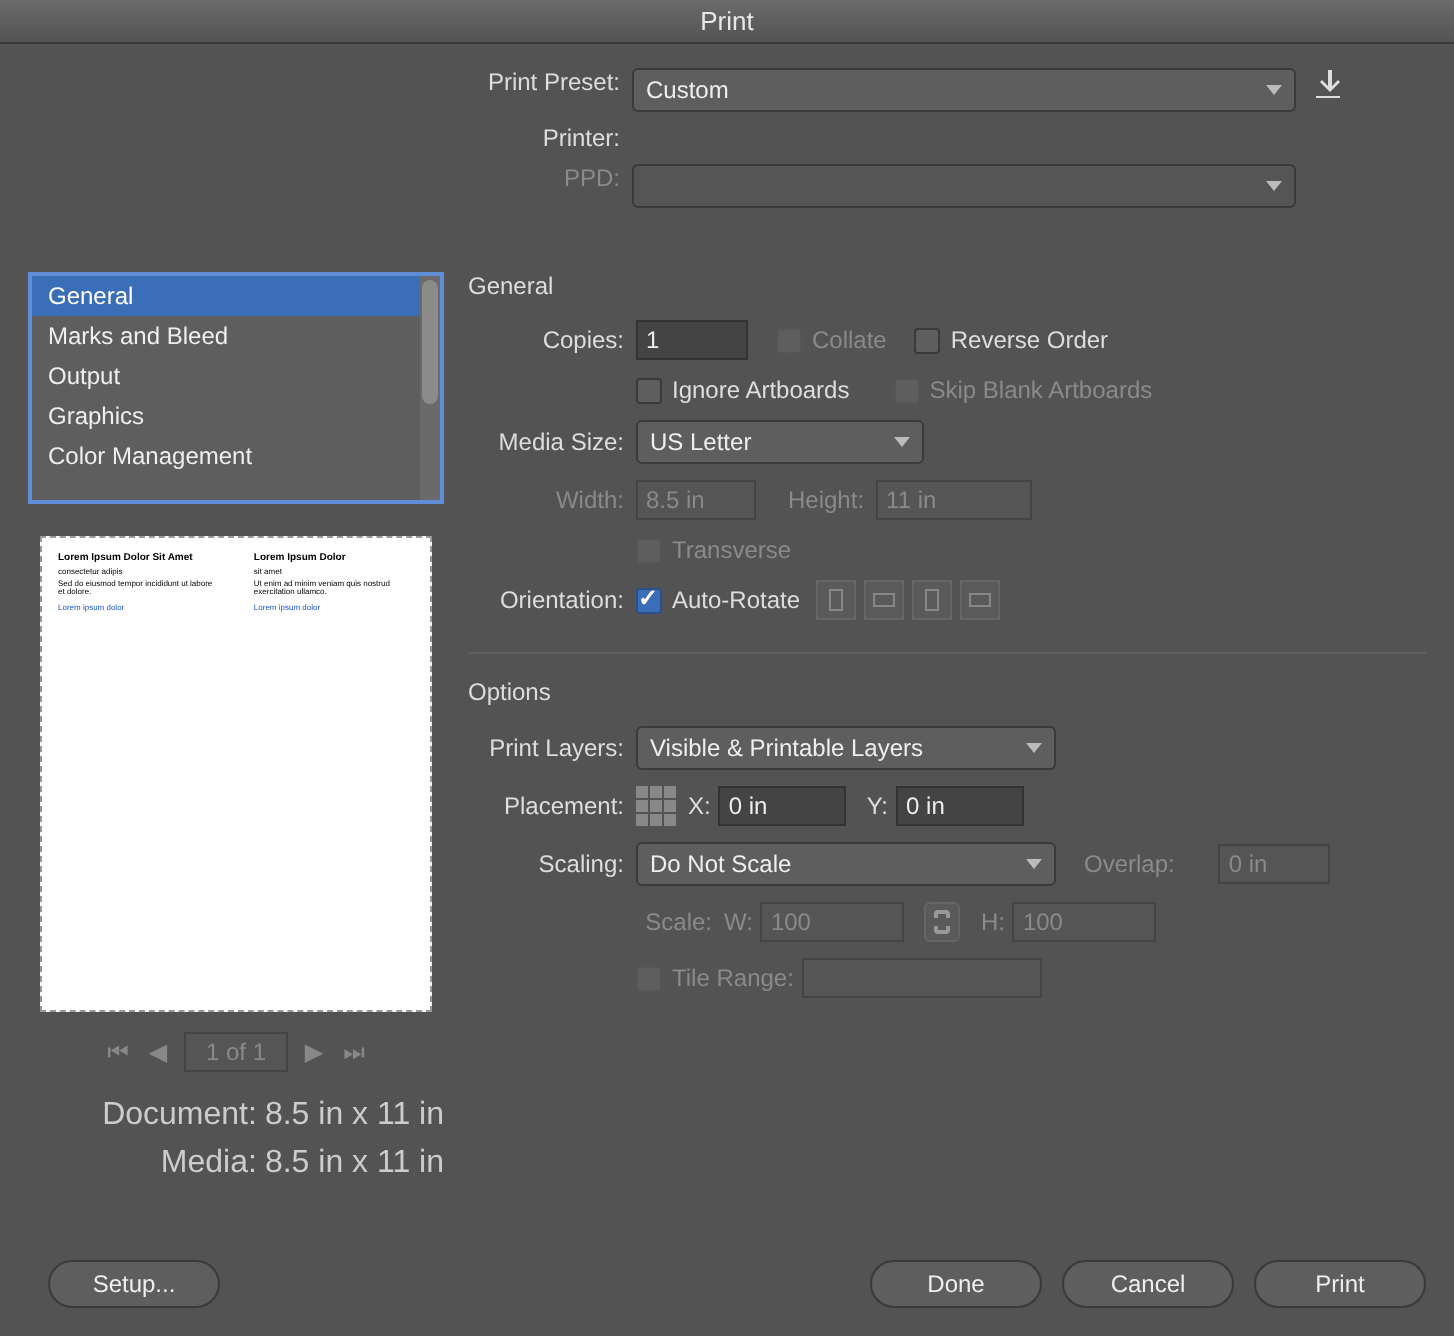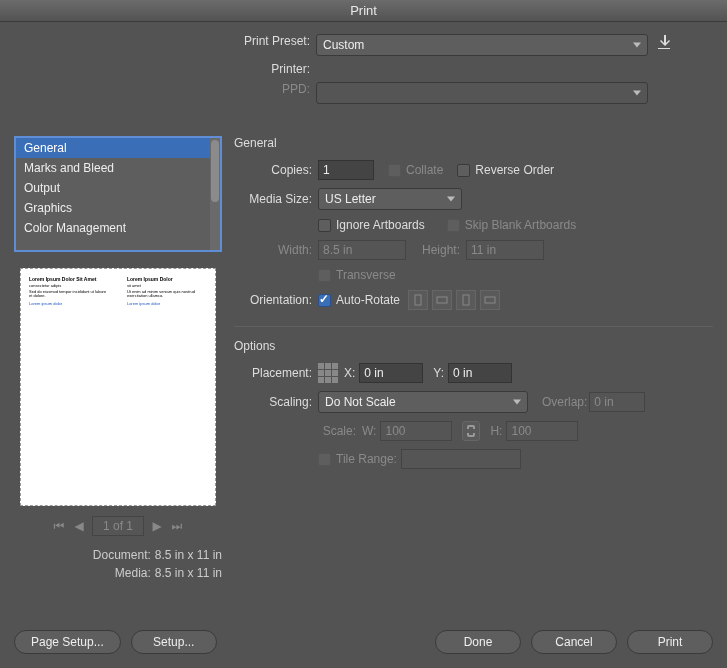--- a/index.html
+++ b/index.html
@@ -80,21 +80,21 @@
 .pv-col { position:absolute; top:2px; width:44%; color:#000; font-size:4px; line-height:1.1; }
 .pv-col.l { left:2px; }
 .pv-col.r { right:2px; }
 .pv-title { font-weight:bold; font-size:5px; margin-bottom:1px;}
 .pv-link { color:#1a55c4; font-size:4px; margin-top:3px; }
 
 .pager { display:flex; align-items:center; gap:6px; margin-top:10px; justify-content:center; }
 .pager-btn { color:#888; width:14px; text-align:center; }
 .pager-input { width: 52px; text-align:center; }
 
-.meta { text-align:right; color:#ccc; margin-top:10px; line-height:1.5; font-size:12px; }
+.meta { text-align:right; color:#ccc; margin-top:10px; line-height:1.5; font-size:16px; }
 .meta .k { color:#ccc; }
 .meta .v { color:#ccc; margin-left:4px; }
 
 .right-col { flex:1; }
 .section-title { color:#ddd; margin-bottom:10px; }
 .field-row { display:flex; align-items:center; margin-bottom:8px; }
 .field-label { width:84px; min-width:84px; text-align:right; padding-right:6px; }
 
 .checkbox { width:13px; height:13px; border:1px solid #3a3a3a; background:#5e5e5e; display:inline-block; vertical-align:middle; margin-right:5px; position:relative; border-radius:2px; }
 .checkbox.checked::after { content:"✓"; position:absolute; left:0; top:-3px; color:#fff; font-size:12px; font-weight:bold; }
@@ -216,40 +216,40 @@
         <span class="textfield" style="width:56px">1</span>
         <span style="width:14px"></span>
         <span class="checkbox dim"></span>
         <span class="dimmed">Collate</span>
         <span style="width:14px"></span>
         <span class="checkbox"></span>
         <span>Reverse Order</span>
       </div>
 
 
-      <div class="field-row" style="margin-top:6px">
-        <div class="field-label">Media Size:</div>
-        <div class="select" style="max-width:144px">
-          <span>US Letter</span>
-          <span class="caret-down"></span>
-        </div>
-      </div>
-
       <div class="field-row">
         <div class="field-label"></div>
         <span class="checkbox"></span>
         <span>Ignore Artboards</span>
         <span style="width:22px"></span>
         <span class="checkbox dim"></span>
         <span class="dimmed">Skip Blank Artboards</span>
       </div>
 
+      <div class="field-row" style="margin-top:6px">
+        <div class="field-label">Media Size:</div>
+        <div class="select" style="max-width:144px">
+          <span>US Letter</span>
+          <span class="caret-down"></span>
+        </div>
+      </div>
+
       <div class="field-row">
         <div class="field-label dimmed">Width:</div>
-        <span class="textfield dim" style="width:88px">8.5 in</span>
+        <span class="textfield dim" style="width:60px">8.5 in</span>
         <span class="dimmed" style="margin:0 6px 0 16px">Height:</span>
         <span class="textfield dim" style="width:78px">11 in</span>
       </div>
 
       <div class="field-row">
         <div class="field-label"></div>
         <span class="checkbox dim"></span>
         <span class="dimmed">Transverse</span>
       </div>
 
@@ -278,20 +278,27 @@
                 <rect x="1" y="3" width="10" height="6" fill="none" stroke="#888"></rect>
               </svg>
             </span>
         </span>
       </div>
 
       <div class="hr"></div>
 
       <div class="section-title">Options</div>
 
+      <div class="field-row">
+        <div class="field-label">Print Layers:</div>
+        <div class="select" style="max-width:210px">
+          <span>Visible &amp; Printable Layers</span>
+          <span class="caret-down"></span>
+        </div>
+      </div>
 
       <div class="field-row">
         <div class="field-label">Placement:</div>
         <div class="placement-grid">
           <div></div>
             <div></div>
             <div></div>
             <div></div>
             <div></div>
             <div></div>
@@ -304,21 +311,21 @@
         <span>Y:</span>
         <span class="textfield" style="width:64px;margin-left:4px">0 in</span>
       </div>
 
       <div class="field-row">
         <div class="field-label">Scaling:</div>
         <div class="select" style="max-width:210px">
           <span>Do Not Scale</span>
           <span class="caret-down"></span>
         </div>
-        <span class="dimmed" style="margin:0 2px 0 14px">Overlap:</span>
+        <span class="dimmed" style="margin:0 22px 0 14px">Overlap:</span>
         <span class="textfield dim" style="width:56px">0 in</span>
       </div>
 
       <div class="field-row">
         <div class="field-label dimmed" style="width:128px;min-width:128px">Scale:</div>
         <span class="dimmed" style="margin-right:4px">W:</span>
         <span class="textfield dim" style="width:72px">100</span>
         <span class="link-chain">
           <svg width="10" height="14" viewBox="0 0 10 14">
               <path d="M3 1h4a2 2 0 012 2v2h-2V3H3v2H1V3a2 2 0 012-2zm4 12H3a2 2 0 01-2-2V9h2v2h4V9h2v2a2 2 0 01-2 2z" fill="#999"></path>
@@ -332,21 +339,20 @@
         <div class="field-label"></div>
         <span class="checkbox dim"></span>
         <span class="dimmed">Tile Range:</span>
         <span class="textfield dim" style="width:120px;margin-left:4px"></span>
       </div>
     </div>
   </div>
 </div>
 
 <div class="button-bar">
-  <div class="btn" style="min-width:96px">Page Setup...</div>
   <div style="width:10px"></div>
   <div class="btn">Setup...</div>
   <div class="btn-group-right">
     <div class="btn">Done</div>
     <div class="btn">Cancel</div>
     <div class="btn">Print</div>
   </div>
 </div>
 
 </body></html>

